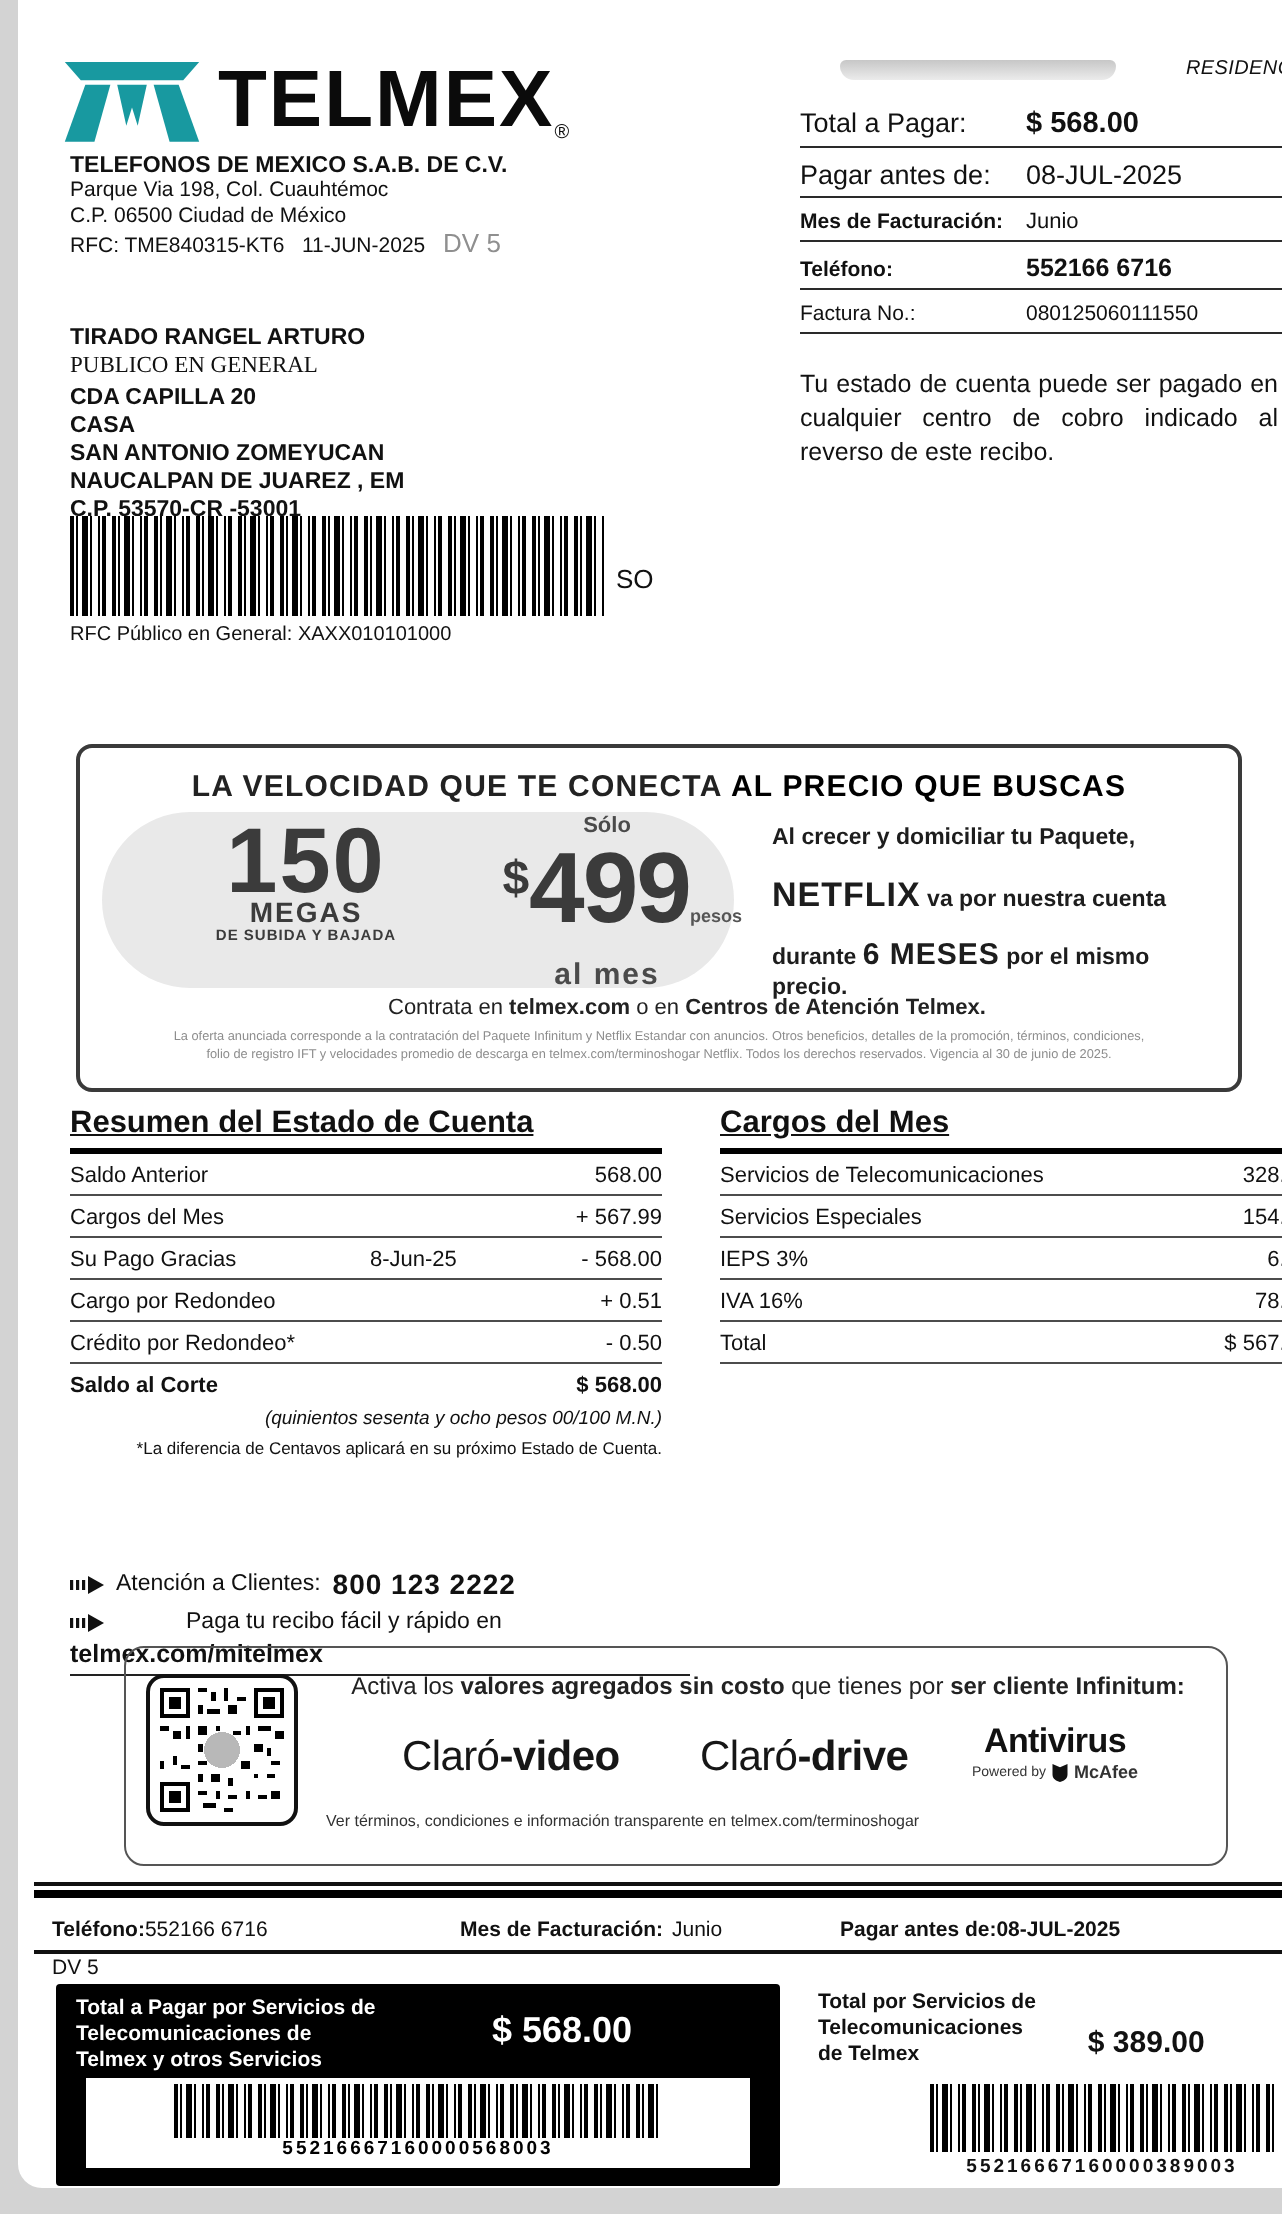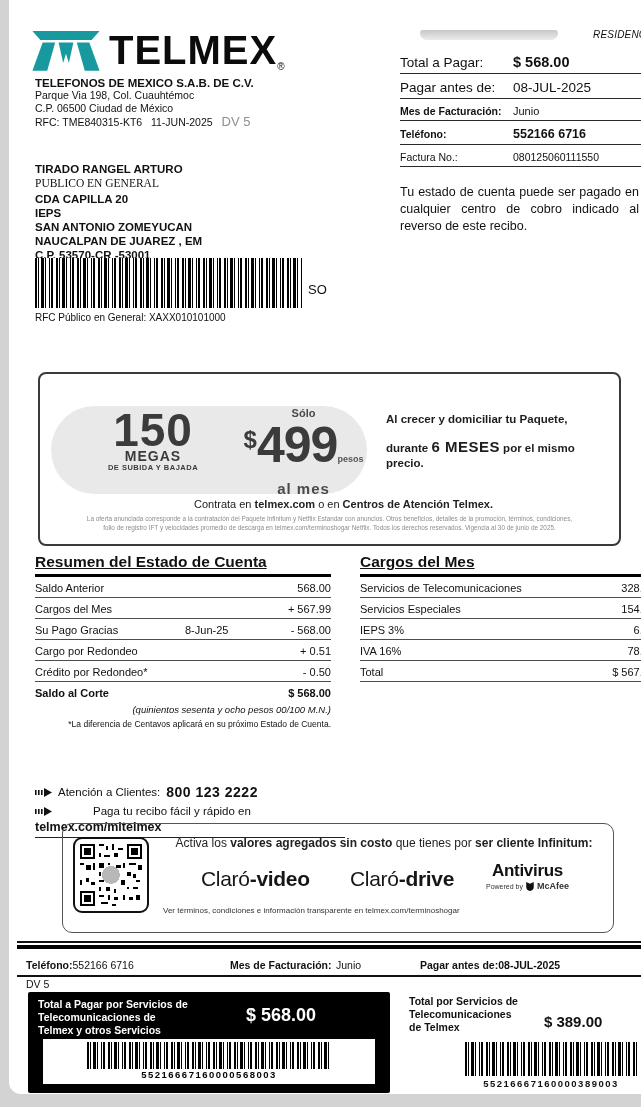--- a/index.html
+++ b/index.html
@@ -158,52 +158,60 @@
     <div class="srow">
       <span class="lab f10">Factura No.:</span>
       <span class="f10">080125060111550</span>
     </div>
   </div>
 
   <div class="abs" style="left:26px;top:162px;">
     <div class="cust-line">TIRADO RANGEL ARTURO</div>
     <div class="cust-serif">PUBLICO EN GENERAL</div>
     <div class="cust-line" style="margin-top:2px;">CDA CAPILLA 20</div>
-    <div class="cust-line">IEPS</div>
+    <div class="cust-line">CASA</div>
     <div class="cust-line">SAN ANTONIO ZOMEYUCAN</div>
     <div class="cust-line">NAUCALPAN DE JUAREZ , EM</div>
     <div class="cust-line">C.P. 53570-CR -53001</div>
   </div>
 
   <div class="abs note" style="left:391px;top:184px;width:239px;">Tu estado de cuenta puede ser pagado en cualquier centro de cobro indicado al reverso de este recibo.</div>
 
   <div class="abs barcode" style="left:26px;top:258px;width:268px;height:50px;"></div>
   <div class="abs" style="left:299px;top:282px;font-size:13px;">SO</div>
   <div class="abs bc-caption" style="left:26px;top:312px;">RFC Público en General: XAXX010101000</div>
 
   <div class="abs promo-box" style="left:29px;top:372px;">
+    <div class="abs promo-title" style="left:0;right:0;top:11px;">
+      <span>LA VELOCIDAD QUE TE CONECTA</span>
+      <span class="heavy">AL PRECIO QUE BUSCAS</span>
+    </div>
 
     <div class="abs blob" style="left:11px;top:32px;"></div>
 
     <div class="abs" style="left:48px;top:36px;width:130px;text-align:center;">
       <div class="speed-num">150</div>
       <div class="speed-unit">MEGAS</div>
       <div class="speed-sub">DE SUBIDA Y BAJADA</div>
     </div>
 
     <div class="abs" style="left:196px;top:33px;width:135px;text-align:center;">
       <div class="solo">Sólo</div>
-      <div style="white-space:nowrap;line-height:42px;">
+      <div style="white-space:nowrap;line-height:42px;text-align:right;">
         <span class="pcur">$</span><span class="pnum">499</span><span class="ppes">pesos</span>
       </div>
       <div class="pmes">al mes</div>
     </div>
 
     <div class="abs" style="left:346px;top:38px;width:225px;">
       <div class="pr-line">Al crecer y domiciliar tu Paquete,</div>
+      <div class="pr-line" style="margin-top:13px;">
+        <span class="netflix">NETFLIX</span>
+        <span>va por nuestra cuenta</span>
+      </div>
       <div class="pr-line" style="margin-top:12px;">
         <span>durante</span>
         <span class="meses">6 MESES</span>
         <span>por el mismo precio.</span>
       </div>
     </div>
 
     <div class="abs cta" style="left:0;right:0;top:124px;">
       <span>Contrata en </span><span class="b">telmex.com</span><span> o en </span><span class="b">Centros de Atención Telmex.</span>
     </div>

